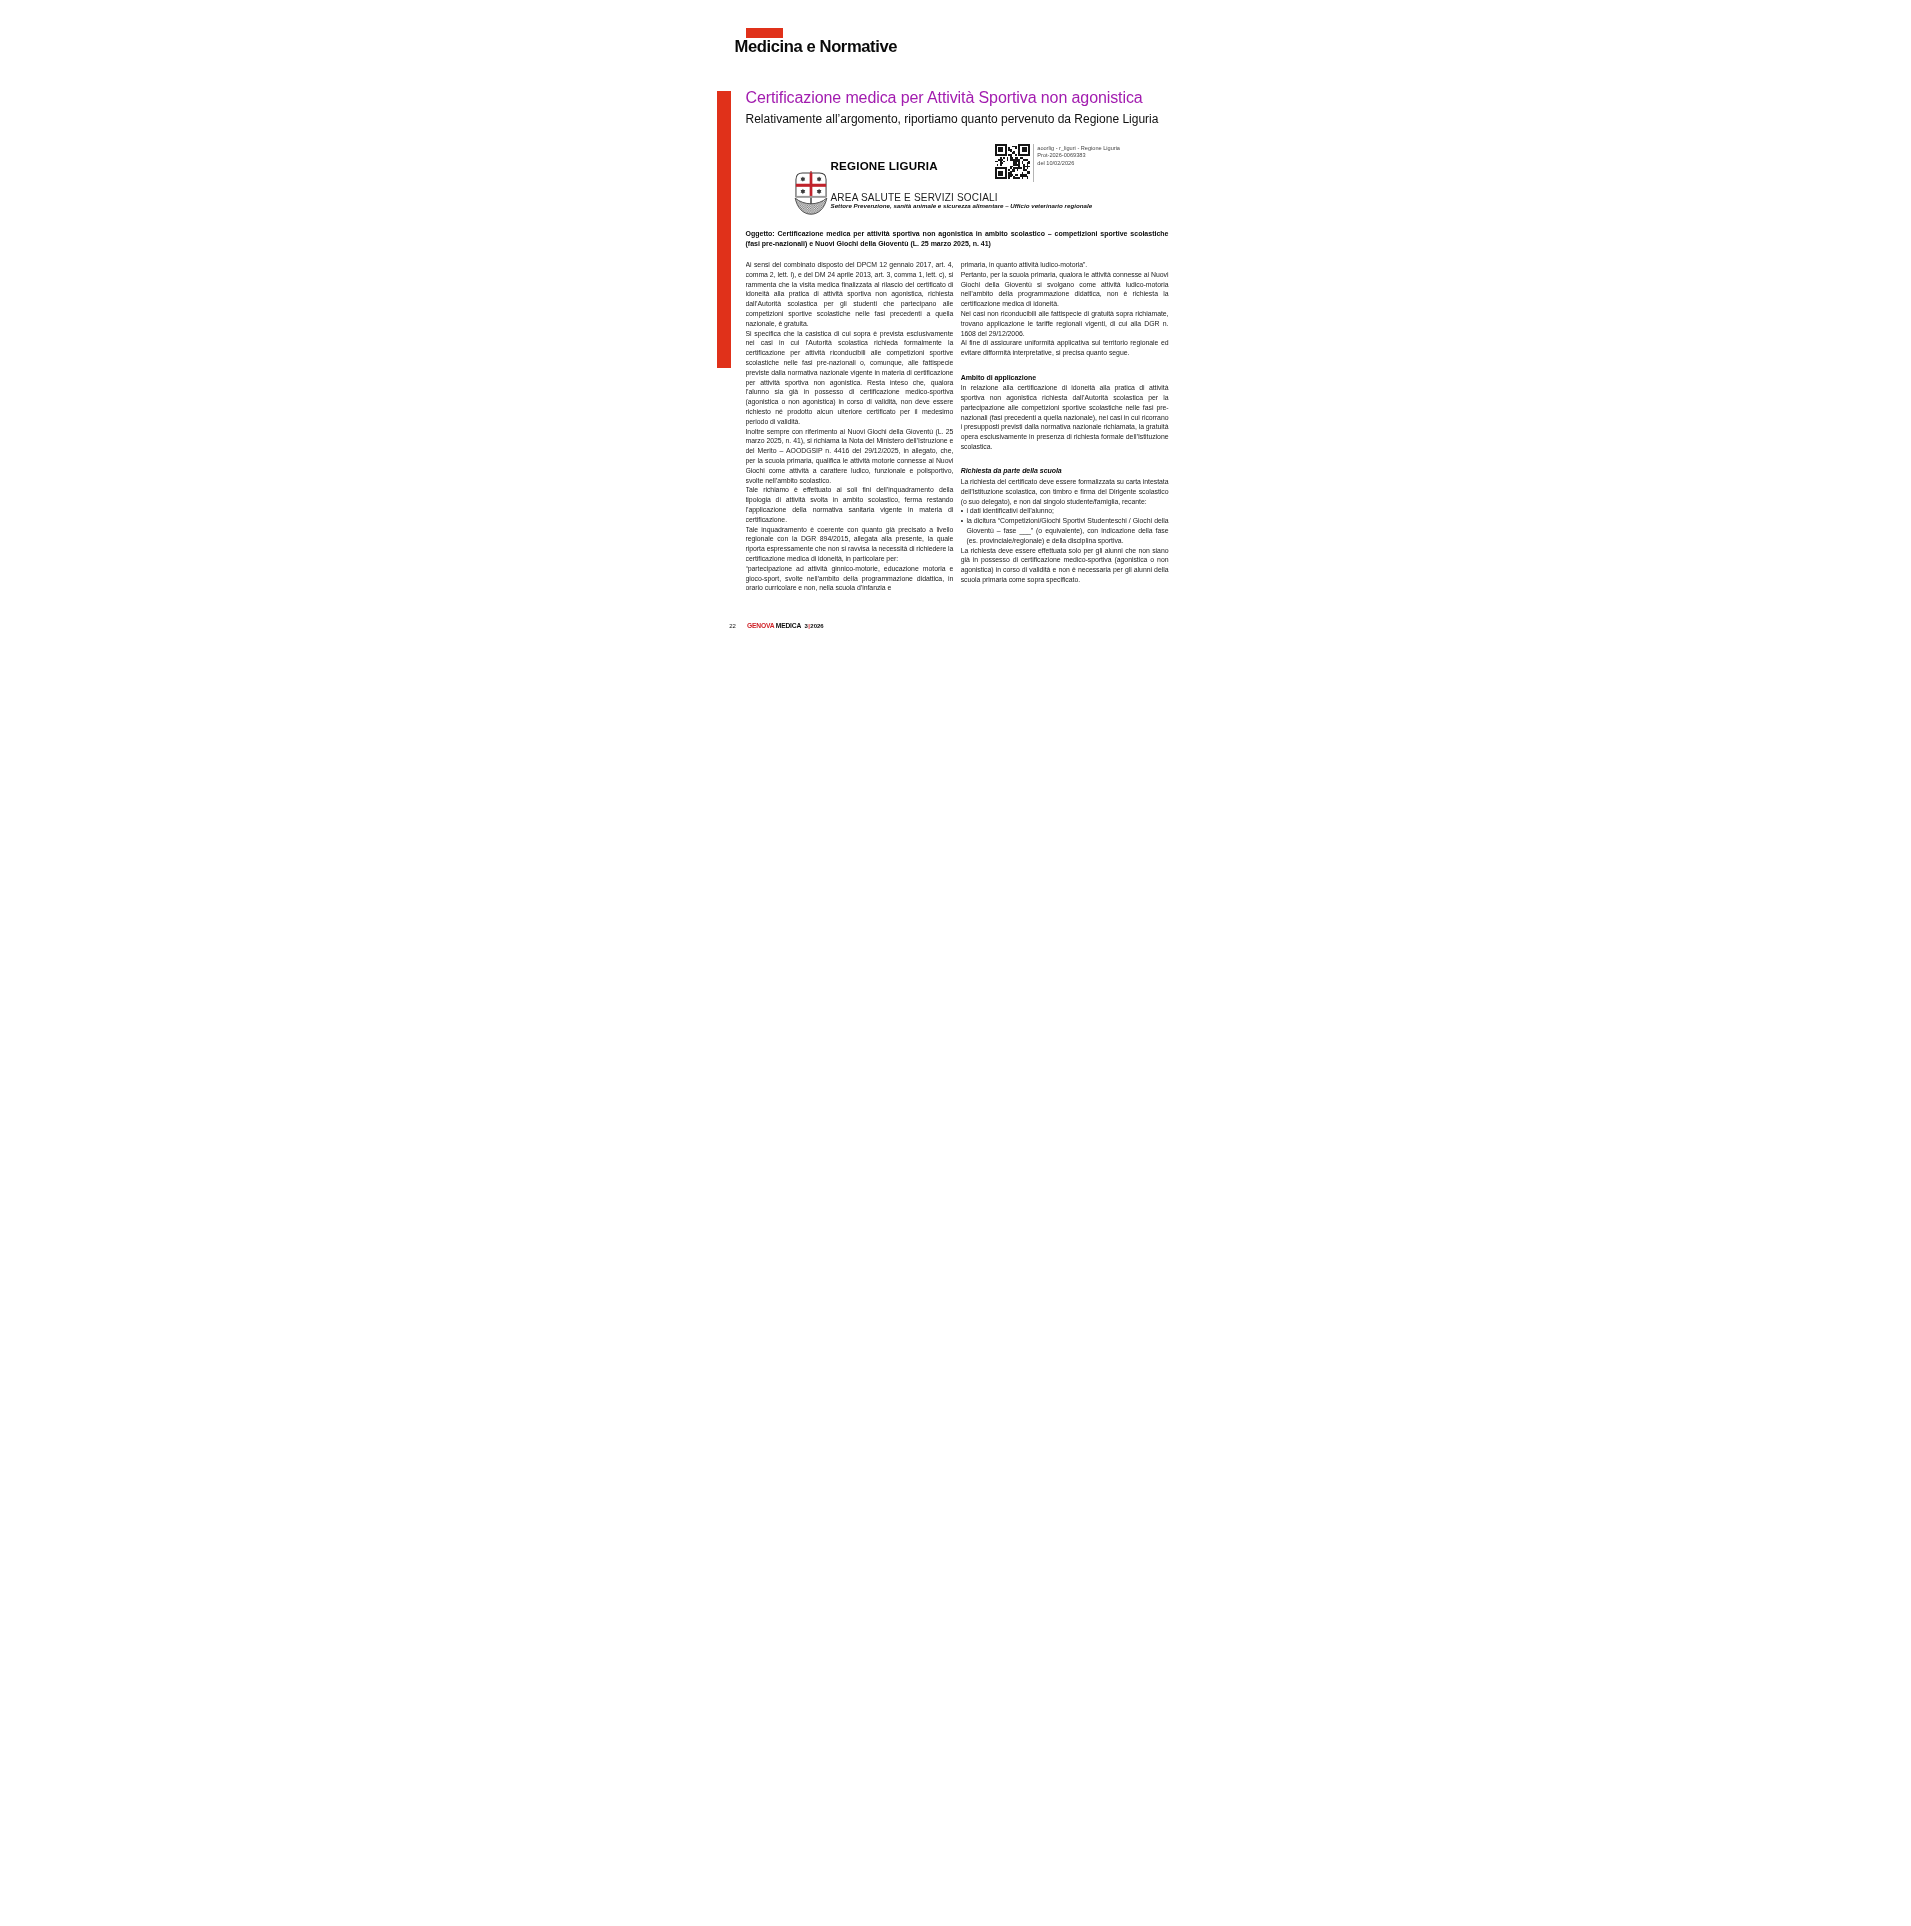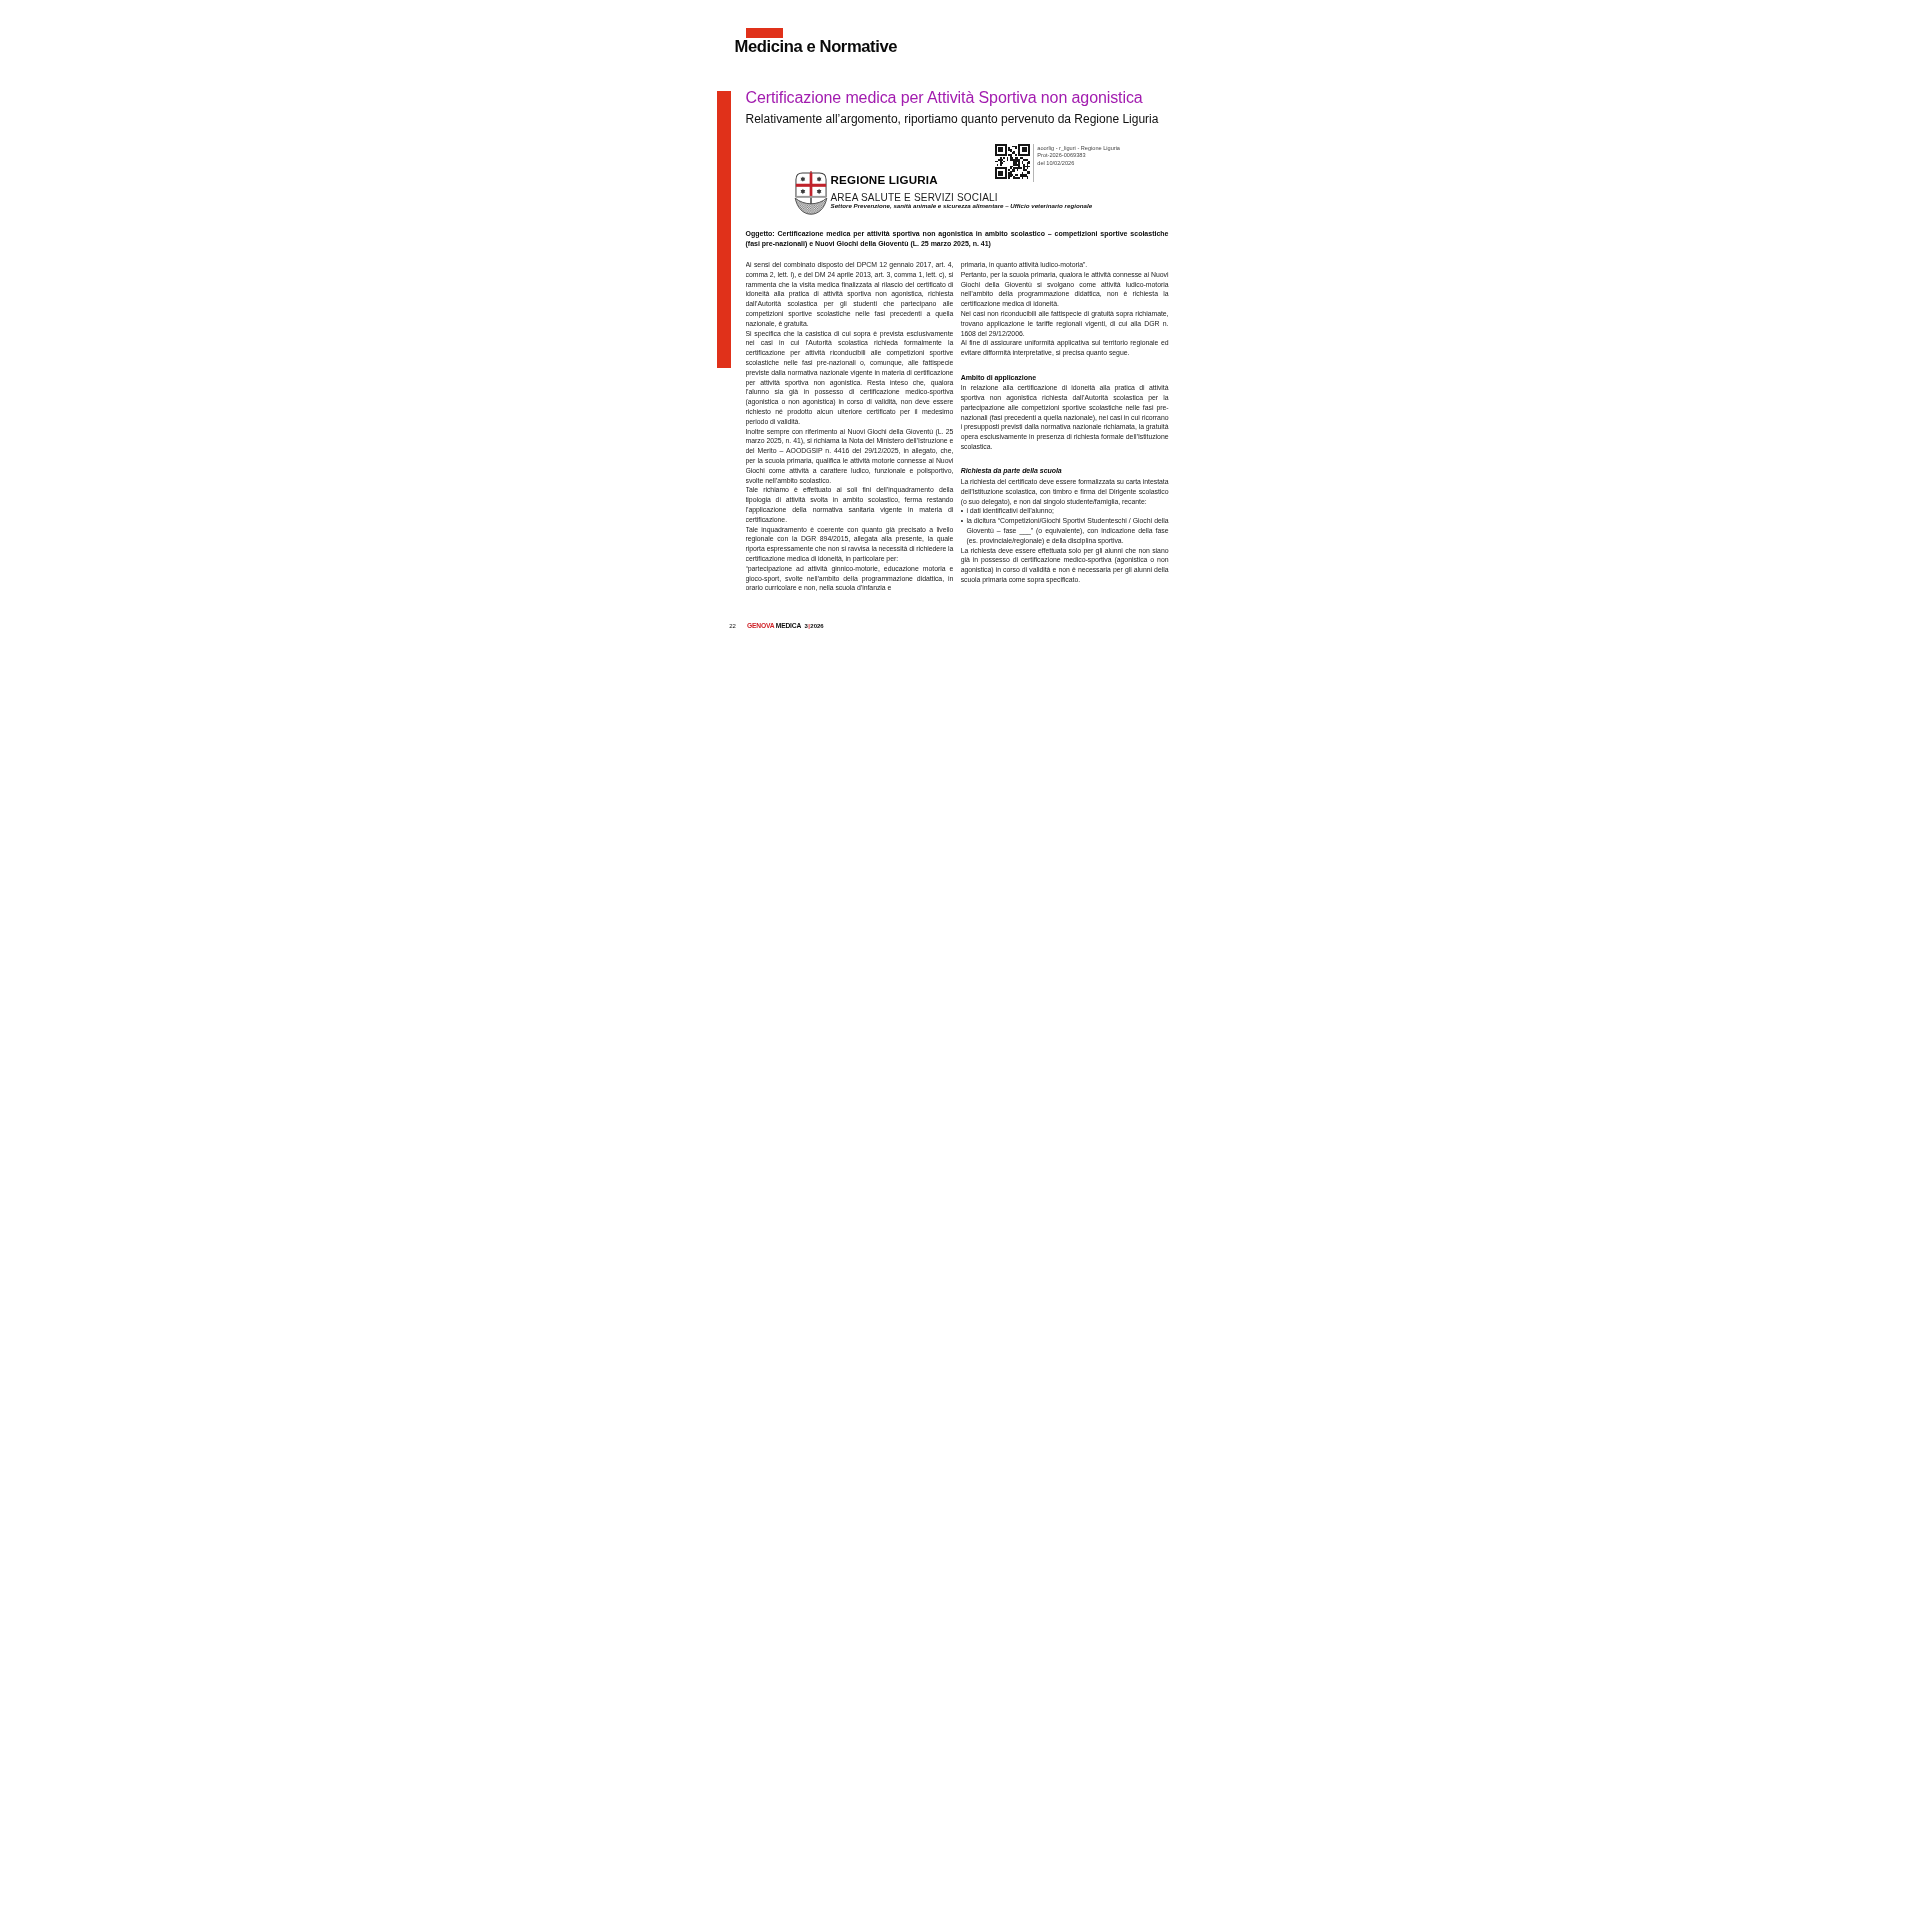--- a/index.html
+++ b/index.html
@@ -29,21 +29,21 @@
   .stamp{position:absolute;left:278px;top:144px;display:flex;}
   .qr-box{width:35px;height:35px;background:#fff;}
   .qr-box svg{width:35px;height:35px;display:block;}
   .qr-box svg rect{fill:#161616;}
   .stamp-sep{width:0.8px;background:#b5b5b5;margin-left:3.1px;height:38px;}
   .stamp-text{margin-left:3.9px;padding-top:0.8px;font-size:5.6px;line-height:7.5px;color:#474747;}
   .stamp-text div{white-space:nowrap;}
   
   .crest{position:absolute;left:77px;top:171px;width:34px;height:44px;}
   .lh-region{
-    position:absolute;left:114px;top:173px;margin:0;
+    position:absolute;left:114px;top:159px;margin:0;
     font-size:11.6px;font-weight:700;letter-spacing:0.2px;color:#050505;
   }
   .lh-area{
     position:absolute;left:114px;top:192px;margin:0;
     font-size:10px;font-weight:400;letter-spacing:0.2px;color:#1c1c1c;
   }
   .lh-sector{
     position:absolute;left:114px;top:202px;margin:0;width:266px;
     font-size:6.2px;font-weight:700;font-style:italic;line-height:8px;color:#111;
   }

